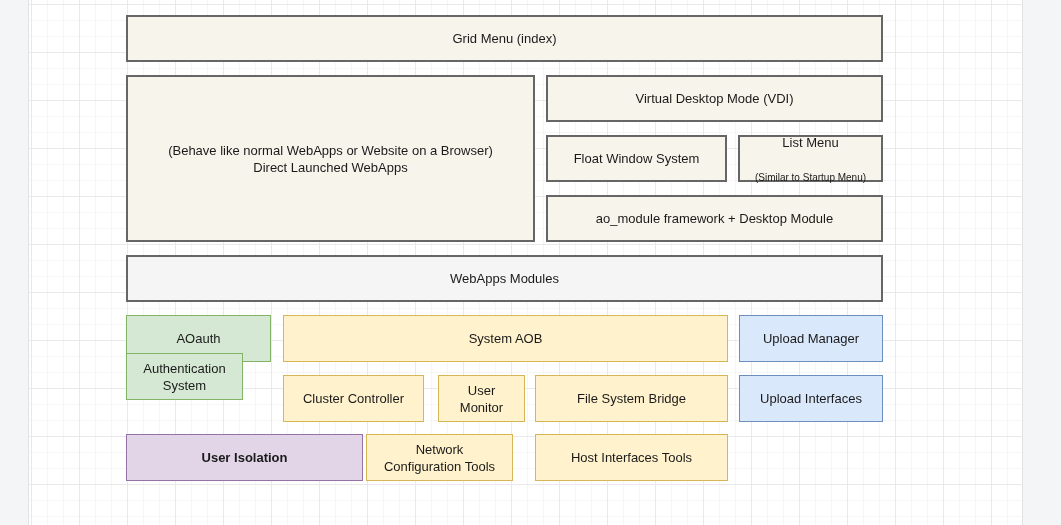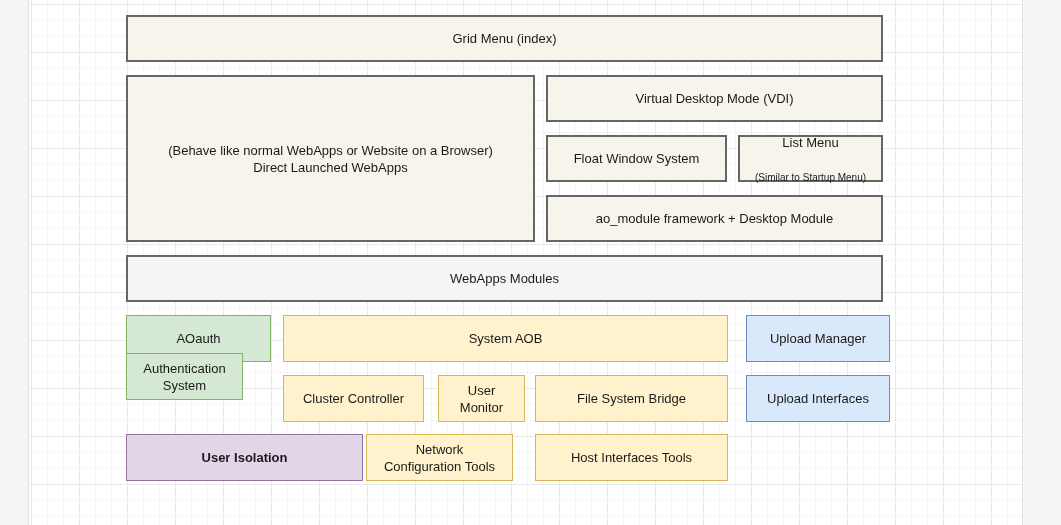--- a/index.html
+++ b/index.html
@@ -35,21 +35,21 @@
     text-align: center;
     font-size: 13px;
     line-height: 17px;
     padding: 2px 1px;
     cursor: default;
   }
   .cream  { background: #f7f4eb; border: 2px solid #666666; }
   .gray   { background: #f5f5f5; border: 2px solid #666666; }
   .green  { background: #d5e8d4; border: 1.5px solid #82b366; }
   .yellow { background: #fff2cc; border: 1.5px solid #d6b656; }
-  .blue   { background: #dae8fc; border: 1.5px solid #6c8ebf; margin-left: 7px; }
+  .blue   { background: #dae8fc; border: 1.5px solid #6c8ebf; }
   .purple { background: #e1d5e7; border: 1.5px solid #9673a6; font-weight: bold; }
   .sub { font-size: 10px; line-height: 13px; margin-top: 20px; }
 </style>
 </head>
 <body>
 
 <div class="canvas"></div>
 
 <div class="box cream" style="left:126px; top:15px; width:757px; height:47px">
   <span>Grid Menu (index)</span>

